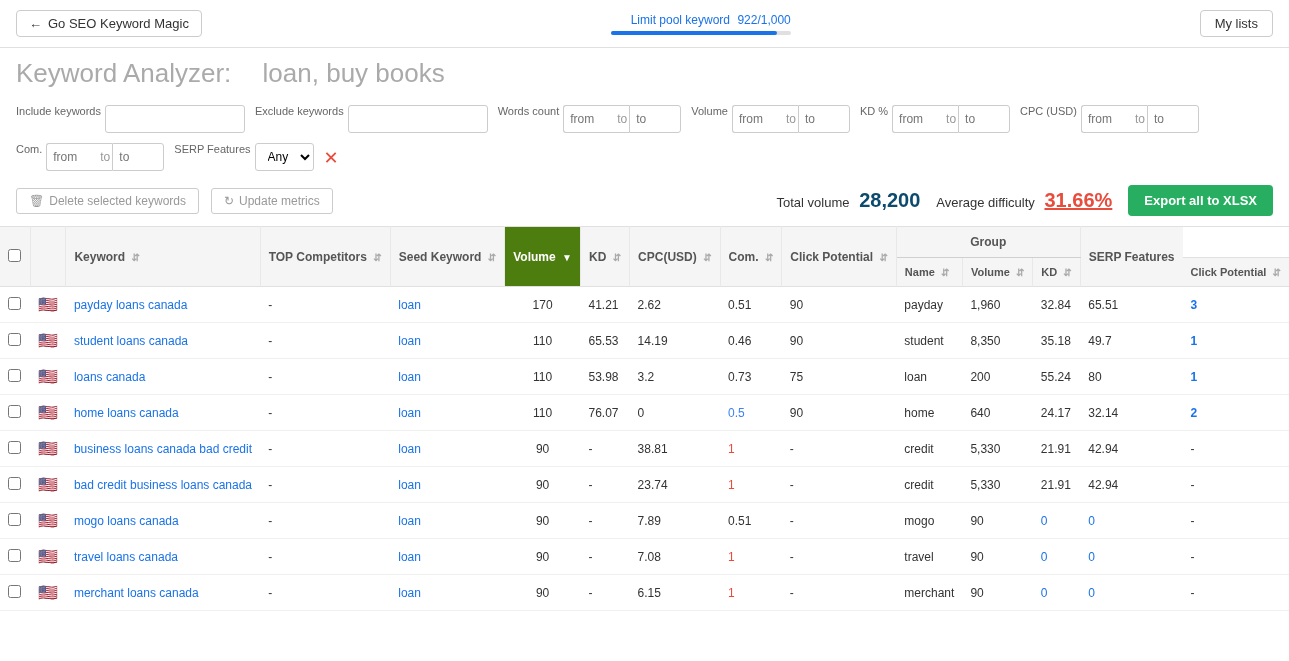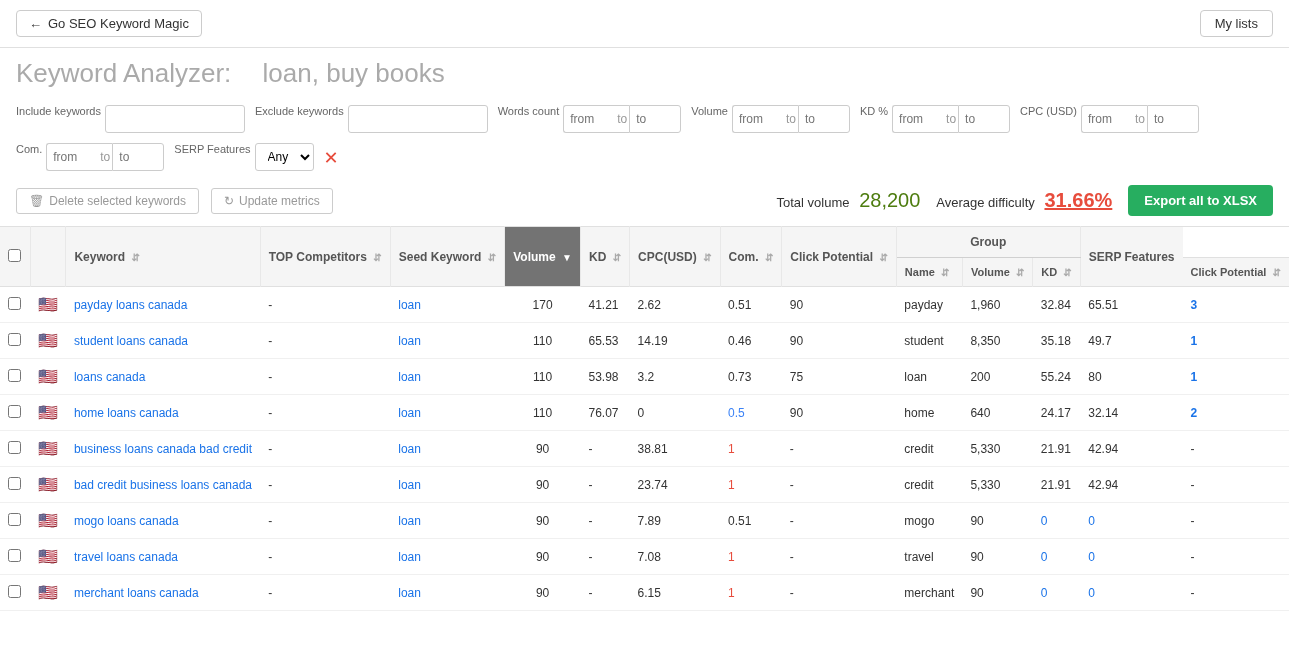--- a/index.html
+++ b/index.html
@@ -47,39 +47,39 @@
       padding: 6px 16px; margin-bottom: 4px;
     }
     .stats-left { display: flex; align-items: center; gap: 12px; }
     .action-btn {
       display: flex; align-items: center; gap: 5px;
       border: 1px solid #ccc; border-radius: 3px; background: #fff;
       padding: 5px 12px; font-size: 12px; color: #999; cursor: pointer;
     }
     .stats-right { display: flex; align-items: center; gap: 16px; font-size: 13px; }
     .total-vol { color: #333; }
-    .total-vol strong { font-size: 20px; color: #4d7c0f; font-weight: 400; }
+    .total-vol strong { font-size: 20px; color: #0c4a6e; font-weight: 700; }
     .avg-diff { color: #333; }
     .avg-diff strong { color: #e74c3c; font-size: 20px; font-weight: 700; text-decoration: underline; }
     .export-btn {
       background: #27ae60; color: #fff; border: none; border-radius: 4px;
       padding: 8px 16px; font-size: 13px; font-weight: 600; cursor: pointer;
     }
 
     .table-wrap { overflow-x: auto; }
     table { width: 100%; border-collapse: collapse; font-size: 12px; }
     thead tr { background: #f5f5f5; border-top: 1px solid #e0e0e0; border-bottom: 1px solid #e0e0e0; }
     thead th {
       padding: 8px 8px; text-align: left; font-weight: 600; color: #555;
       white-space: nowrap; position: relative; border-right: 1px solid #e8e8e8;
       cursor: pointer; user-select: none;
     }
     thead th:last-child { border-right: none; }
     .th-group { background: #f5f5f5; text-align: center; border-bottom: 1px solid #e0e0e0; }
-    .th-active { background: #737373; color: #fff; }
+    .th-active { background: #4d7c0f; color: #fff; }
     .th-active .sort-icon { color: #fff; }
     .sort-icon { font-size: 10px; color: #aaa; margin-left: 3px; }
     tbody tr { border-bottom: 1px solid #f0f0f0; }
     td { padding: 8px 8px; vertical-align: middle; white-space: nowrap; }
     .kw-link { color: #1a73e8; text-decoration: none; }
     .seed-link { color: #1a73e8; text-decoration: none; }
     .flag { font-size: 16px; }
     input[type="checkbox"] { cursor: pointer; }
     .serp-num { color: #1a73e8; font-weight: 600; }
 
@@ -87,20 +87,29 @@
     .colspan-header { text-align: center; border-bottom: 1px solid #d0d0d0; }
   </style>
 </head>
 <body>
 
 <div class="top-nav">
   <button class="back-btn">
     <span>←</span>
     <span>Go SEO Keyword Magic</span>
   </button>
+  <div class="limit-pool">
+    <div class="limit-pool-label">
+      <span>Limit pool keyword</span>
+      <span style="color:#1a73e8; margin-left:4px;">922/1,000</span>
+    </div>
+    <div class="progress-bar">
+      <div class="progress-fill"></div>
+    </div>
+  </div>
   <button class="my-lists-btn">My lists</button>
 </div>
 
 <div class="page-header">
   <h1 class="page-title">
     <span>Keyword Analyzer:</span>
     <span style="color:#aaa; margin-left:24px;">loan, buy books</span>
   </h1>
 </div>
 

